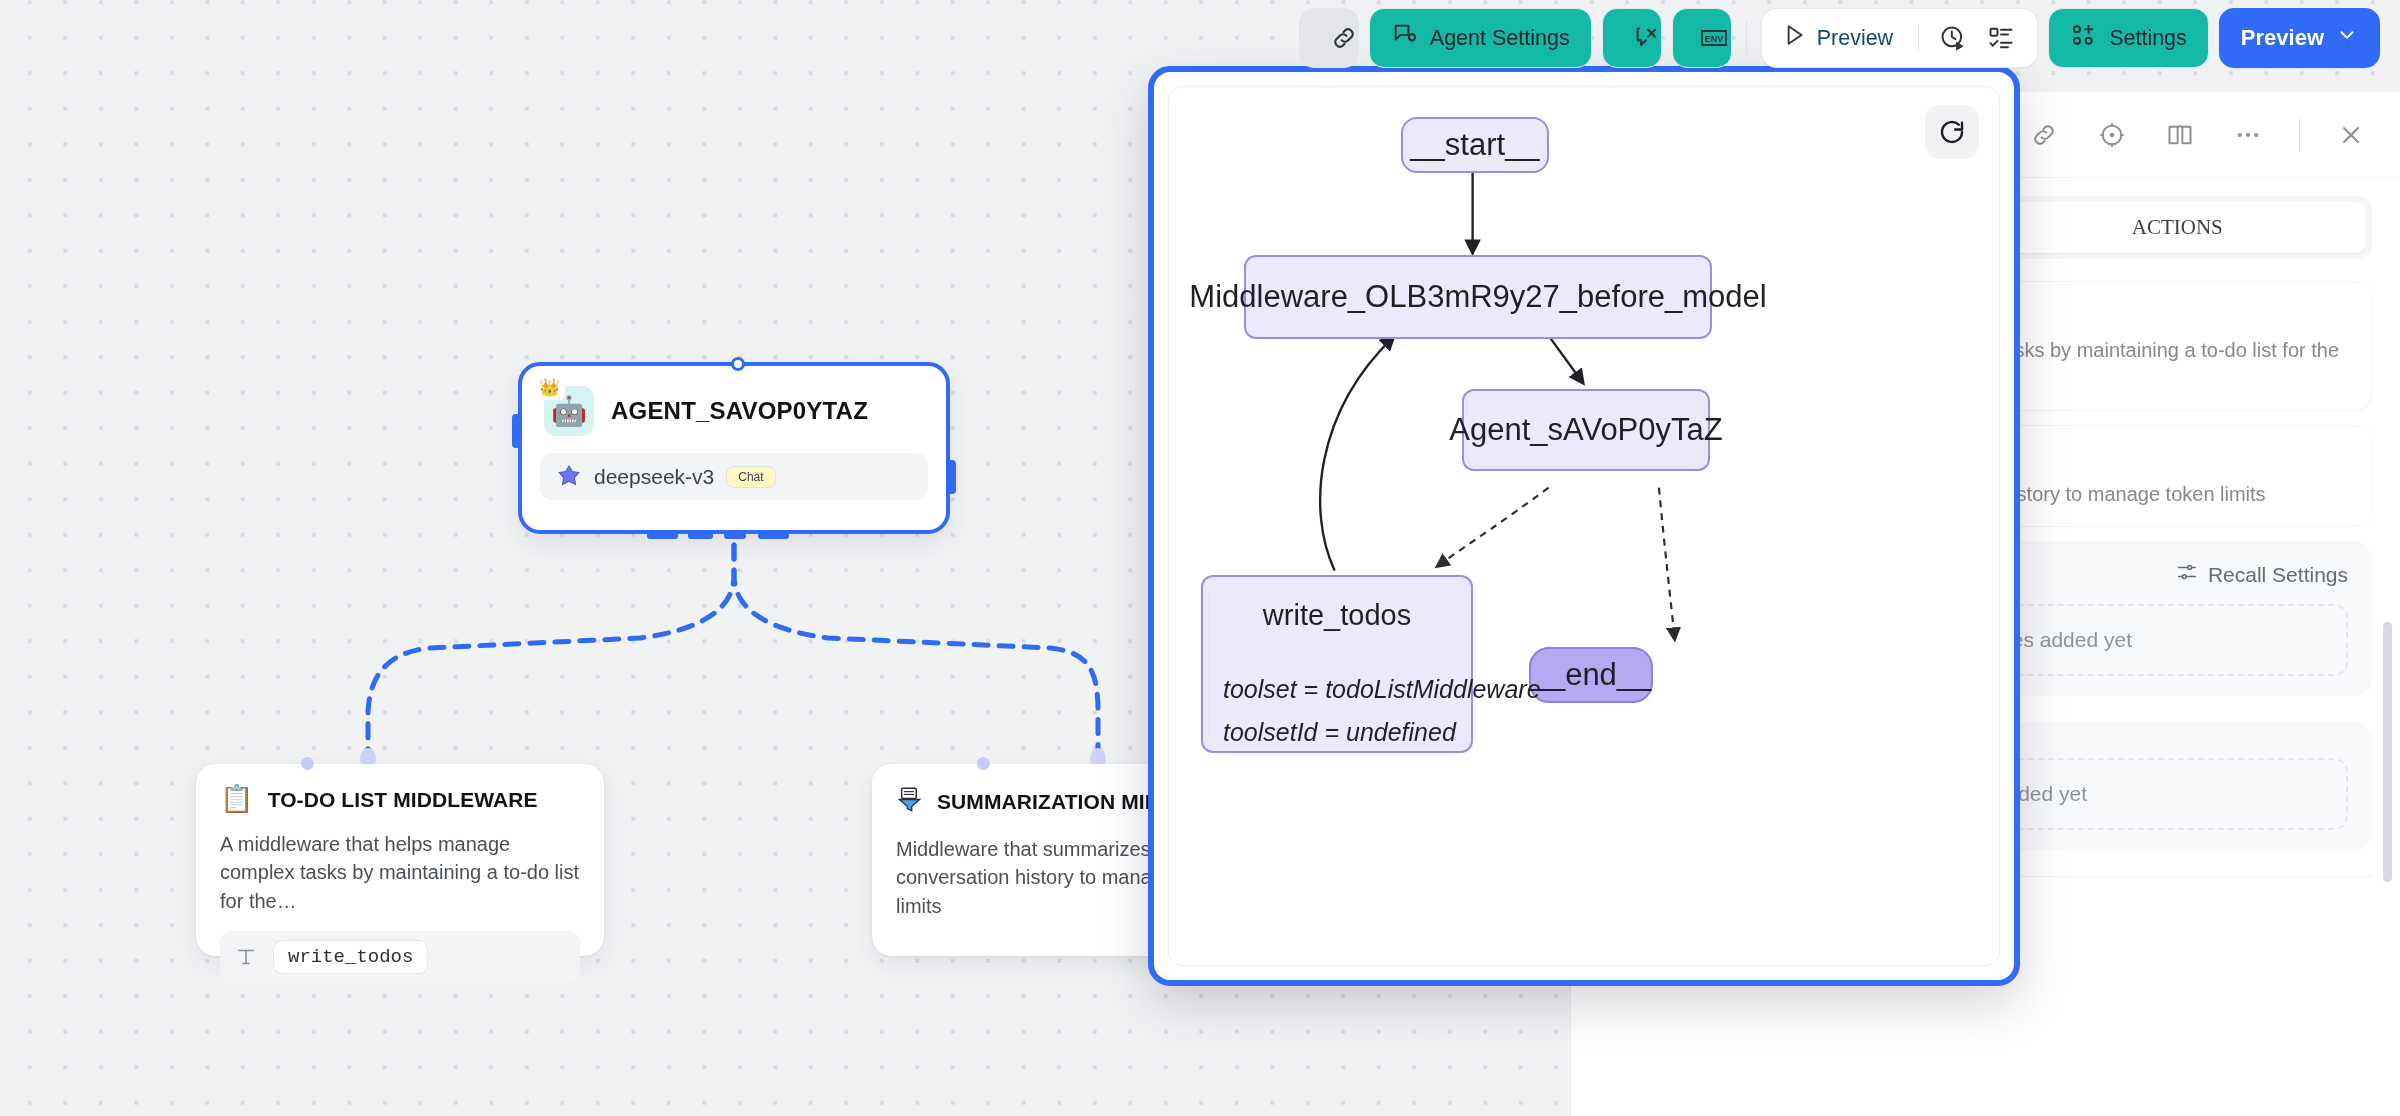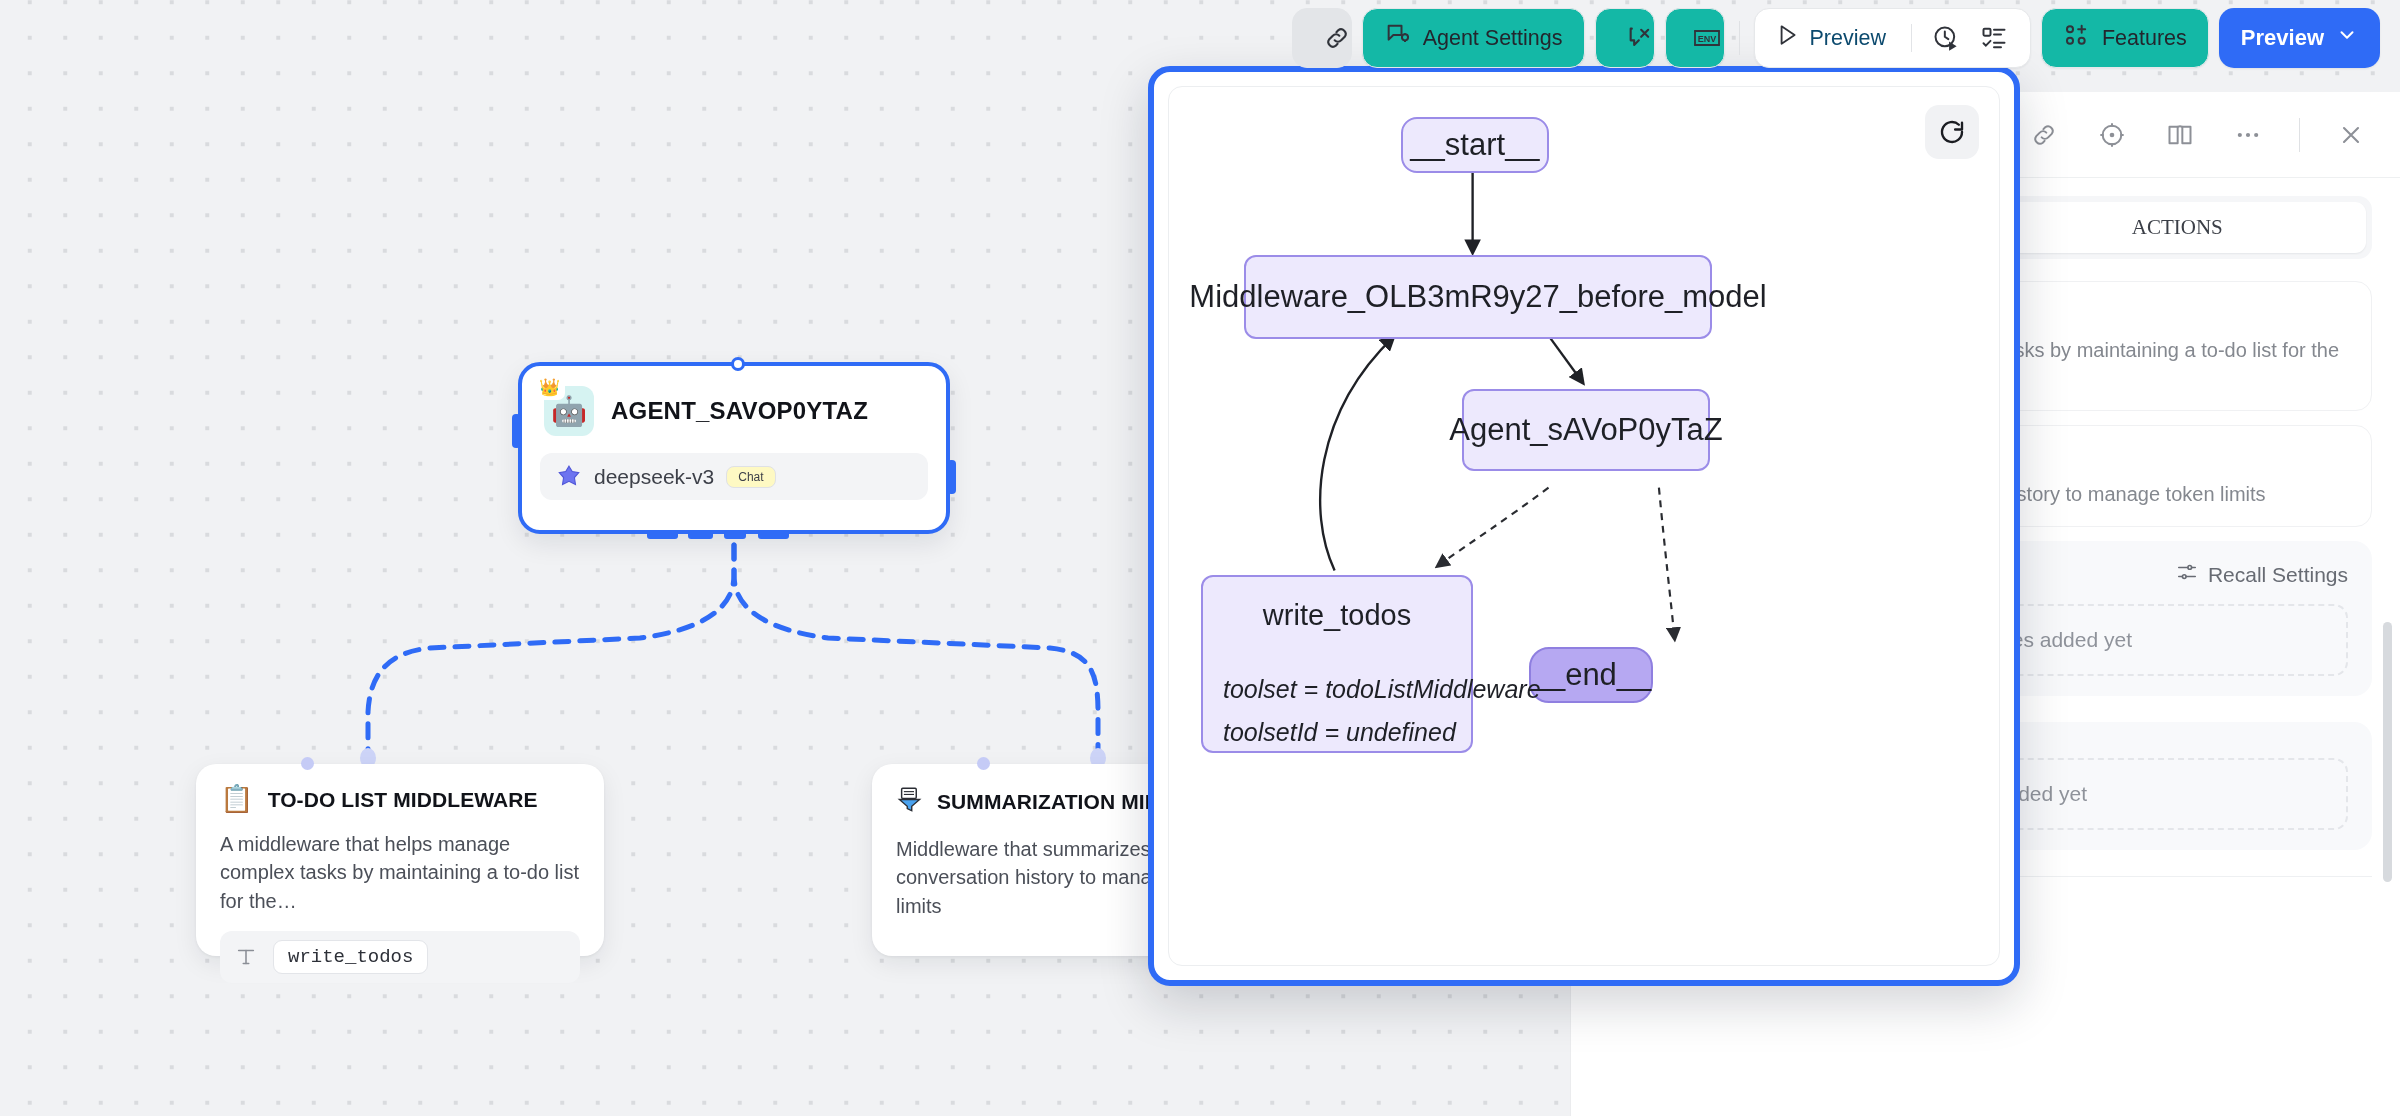--- a/index.html
+++ b/index.html
@@ -459,21 +459,21 @@
 
       <div class="tb-btn">
         <span>
           <svg width="28" height="28" viewBox="0 0 24 24" fill="none" stroke="#30333a" stroke-width="1.7" stroke-linecap="round">
             <circle cx="6" cy="7" r="2.6"></circle>
               <circle cx="6" cy="17" r="2.6"></circle>
               <circle cx="16" cy="17" r="2.6"></circle>
             <path d="M16 4v6M13 7h6"></path>
           </svg>
         </span>
-        <span>Features</span>
+        <span>Settings</span>
       </div>
 
       <div class="publish-btn">
         <span>Preview</span>
         <span>
           <svg width="22" height="22" viewBox="0 0 24 24" fill="none" stroke="#fff" stroke-width="2.2" stroke-linecap="round" stroke-linejoin="round">
               <path d="M6 9 L12 15 L18 9"></path>
             </svg>
         </span>
       </div>

